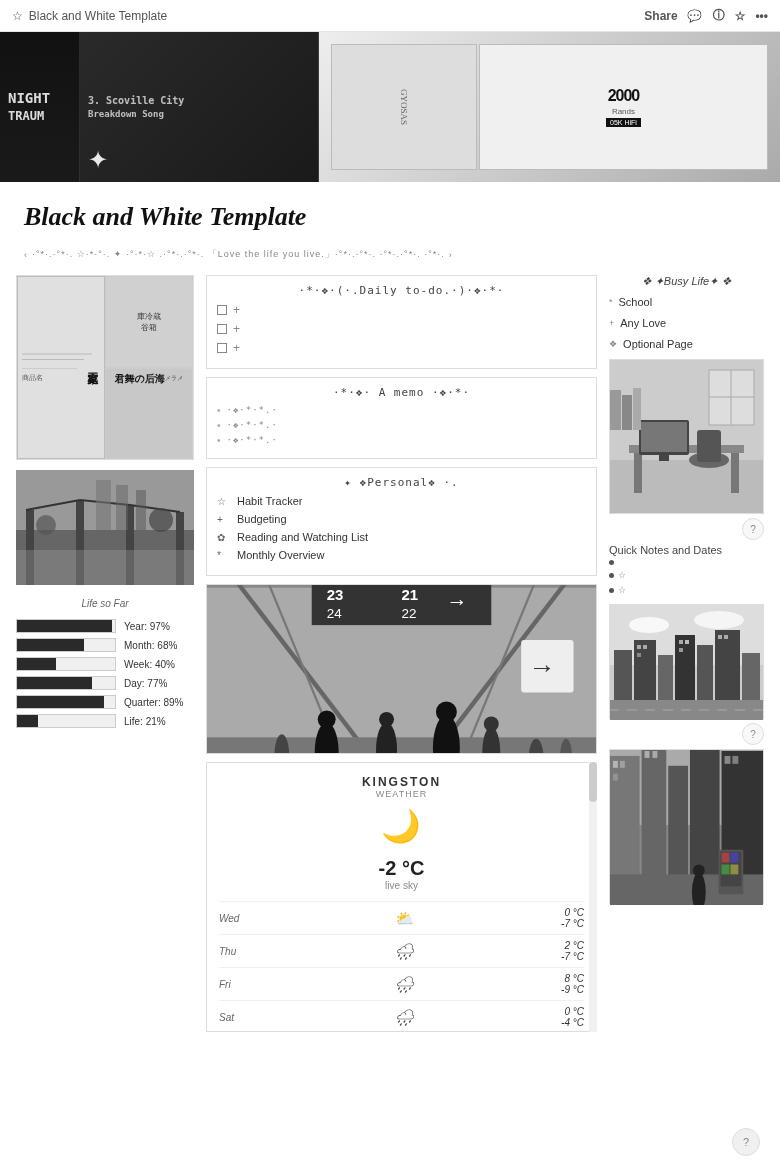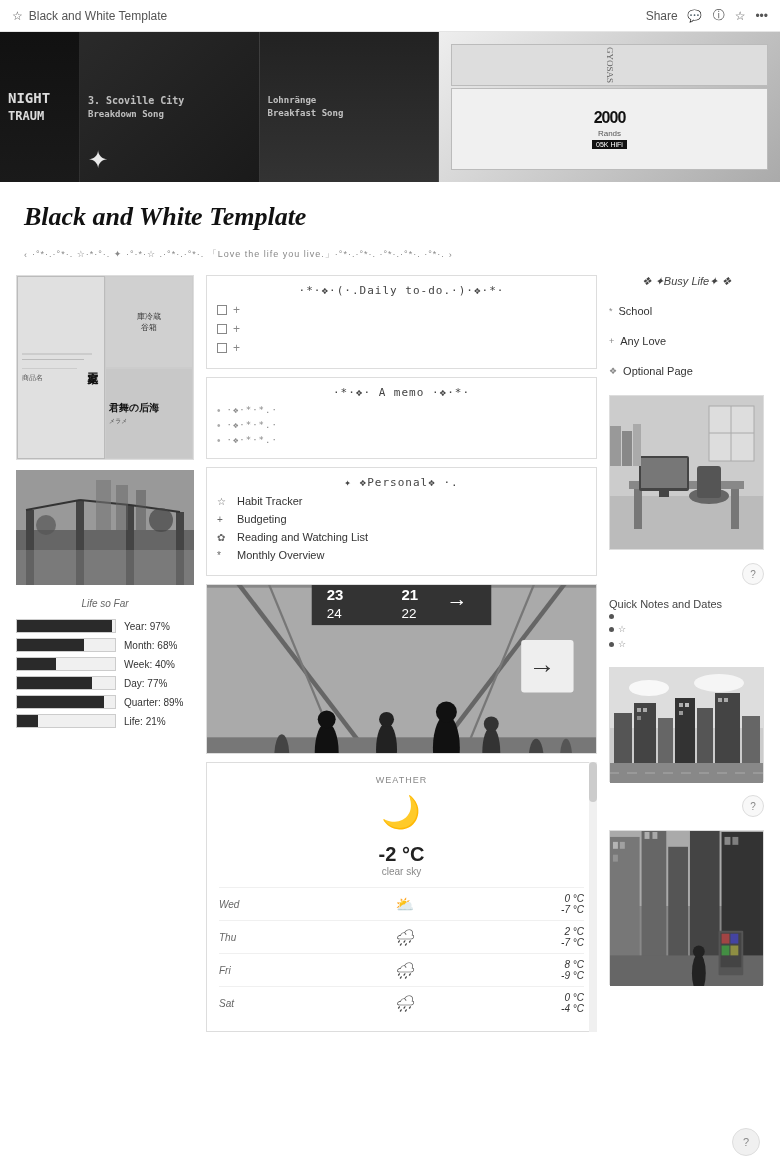--- a/index.html
+++ b/index.html
@@ -30,20 +30,21 @@
     }
     .top-bar-right {
       display: flex;
       align-items: center;
       gap: 10px;
     }
     .top-bar-right span {
       font-size: 12px;
       color: #555;
       cursor: pointer;
+      font-weight: bold;
     }
 
     
     .banner {
       width: 780px;
       height: 150px;
       background: linear-gradient(135deg, #1a1a1a 0%, #2d2d2d 20%, #3a3a3a 40%, #222 60%, #1a1a1a 80%, #2a2a2a 100%);
       position: relative;
       overflow: hidden;
       display: flex;
@@ -424,21 +425,21 @@
       text-align: right;
       color: #333;
     }
 
     
     .col-right {
       width: 155px;
       flex-shrink: 0;
       display: flex;
       flex-direction: column;
-      gap: 13px;
+      gap: 4px;
     }
 
     .busy-life-header {
       font-size: 11px;
       text-align: center;
       color: #444;
       font-style: italic;
       margin-bottom: 4px;
     }
     .busy-item {
@@ -579,27 +580,23 @@
     <div class="banner-col" style="background:linear-gradient(180deg,#111,#1a1a1a); min-width:70px; max-width:80px;">
       <div class="banner-text-line" style="font-size:14px; color:rgba(255,255,255,0.85);">NIGHT</div>
       <div class="banner-text-line" style="font-size:12px; color:rgba(255,255,255,0.85);">TRAUM</div>
     </div>
 
     <div class="banner-col" style="background:linear-gradient(135deg,#2a2a2a,#1a1a1a); min-width:90px;">
       <div class="banner-text-line" style="font-size:10px; color:rgba(255,255,255,0.7);">3. Scoville City</div>
       <div class="banner-text-line" style="font-size:9px;">Breakdown Song</div>
     </div>
 
-    <div class="banner-col" style="background:linear-gradient(180deg,#222,#333); min-width:90px;">
-      <div class="banner-text-line">Lohnränge</div>
-      <div class="banner-text-line">Breakfast Song</div>
-    </div>
 
     <div class="banner-col" style="background:linear-gradient(135deg,#eee,#ccc,#aaa); flex:2; border:none;">
-      <div style="display:flex; gap:2px; height:100%; padding:4px;flex-direction:column;">
+      <div style="display:flex; gap:2px; height:100%; padding:4px;">
         <div style="flex:1; background:#ddd; border:1px solid #bbb; display:flex; align-items:center; justify-content:center; font-size:7px; color:#555; font-family:serif; overflow:hidden;">
           <div style="writing-mode:vertical-rl; font-size:9px; color:#333; opacity:0.7;">GYOSAS</div>
         </div>
         <div style="flex:2; background:#f0f0f0; border:1px solid #bbb; display:flex; flex-direction:column; align-items:center; justify-content:center; gap:2px; overflow:hidden;">
           <div style="font-size:16px; font-weight:900; color:#111; letter-spacing:-1px;">2000</div>
           <div style="font-size:8px; color:#555;">Rands</div>
           <div style="background:#111; color:#fff; font-size:7px; padding:1px 4px;">05K HiFi</div>
         </div>
       </div>
     </div>
@@ -629,21 +626,21 @@
             <div style="background:#ccc; height:2px; width:90%;"></div>
             <div style="background:#bbb; height:1px; width:80%;"></div>
             <div style="font-size:11px; font-weight:900; color:#111; font-family:serif; writing-mode:vertical-rl; text-orientation:mixed;">庭家三</div>
             <div style="background:#ccc; height:1px; width:70%;"></div>
             <div style="font-size:7px; color:#555;">商品名</div>
           </div>
         </div>
         <div class="newspaper-cell" style="background:#d0d0d0; grid-column:2; grid-row:1;">
           <div style="font-size:8px; color:#333; font-family:serif; text-align:center; padding:2px;">庫冷蔵<br>谷箱</div>
         </div>
-        <div class="newspaper-cell" style="background:#c8c8c8; grid-column:2; grid-row:2; display:flex; flex-direction:column; align-items:flex-start; padding:3px;">
+        <div class="newspaper-cell" style="background:#c8c8c8; grid-column:2; grid-row:2; display:flex; flex-direction:row; align-items:flex-start; padding:3px;">
           <div style="font-size:10px; font-weight:bold; color:#111; font-family:serif;">君舞の后海</div>
           <div style="font-size:6px; color:#555; margin-top:2px;">メラメ</div>
         </div>
       </div>
     </div>
 
     <div class="bridge-img">
       
       <svg width="100%" height="100%" viewBox="0 0 178 115" preserveAspectRatio="xMidYMid slice">
         <rect width="178" height="115" fill="#999"></rect>
@@ -798,25 +795,26 @@
         <text x="215" y="87" font-size="18" fill="#333">→</text>
 
         <ellipse cx="50" cy="142" rx="5" ry="14" fill="#444"></ellipse>
         <ellipse cx="220" cy="144" rx="5" ry="13" fill="#444"></ellipse>
         <ellipse cx="240" cy="143" rx="4" ry="12" fill="#555"></ellipse>
       </svg>
     </div>
 
     <div class="scroll-bar-area">
       <div class="weather-widget">
+        <div class="weather-city">KINGSTON</div>
         <div class="weather-label">WEATHER</div>
         <div class="weather-main">
           <div class="weather-icon-main">🌙</div>
           <div class="weather-temp-main">-2 °C</div>
-          <div class="weather-desc">clear sky</div>
+          <div class="weather-desc">live sky</div>
         </div>
         <div class="weather-row">
           <span class="weather-day">Wed</span>
           <span class="weather-icon-small">⛅</span>
           <div class="weather-temps">
             <div>0 °C</div>
             <div>-7 °C</div>
           </div>
         </div>
         <div class="weather-row">

